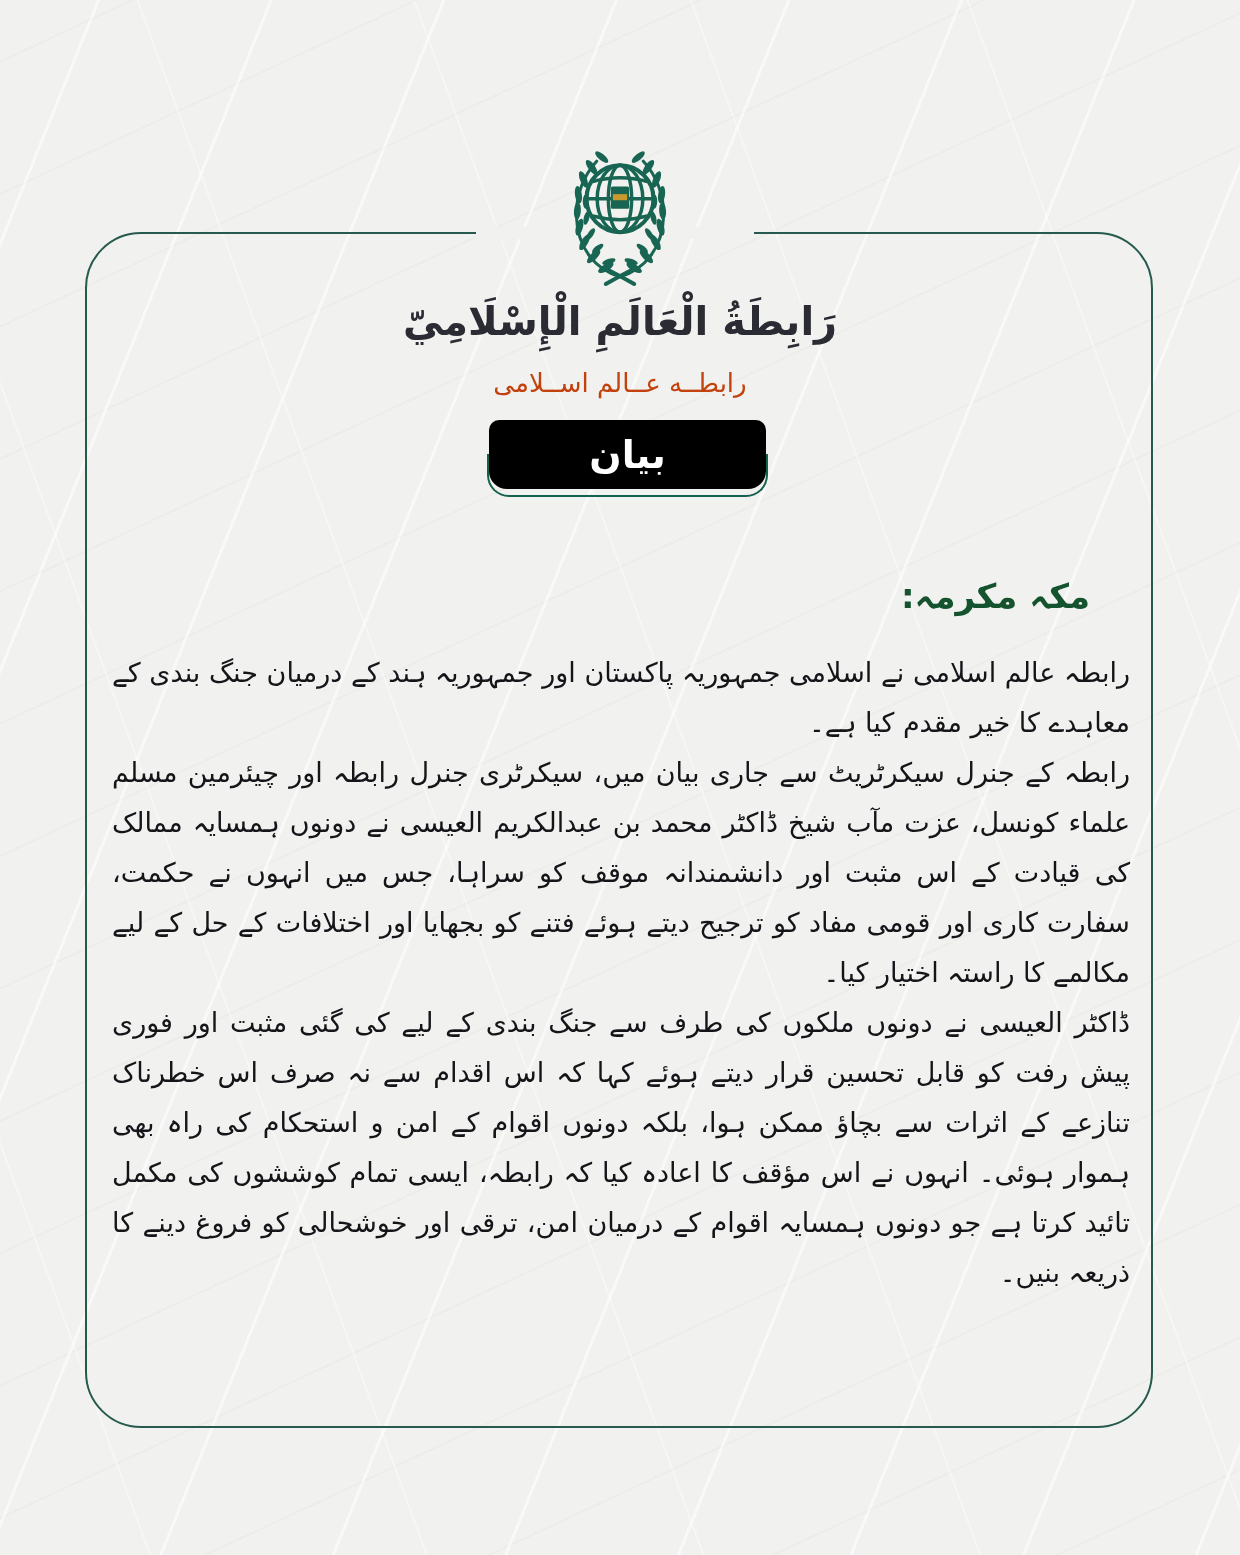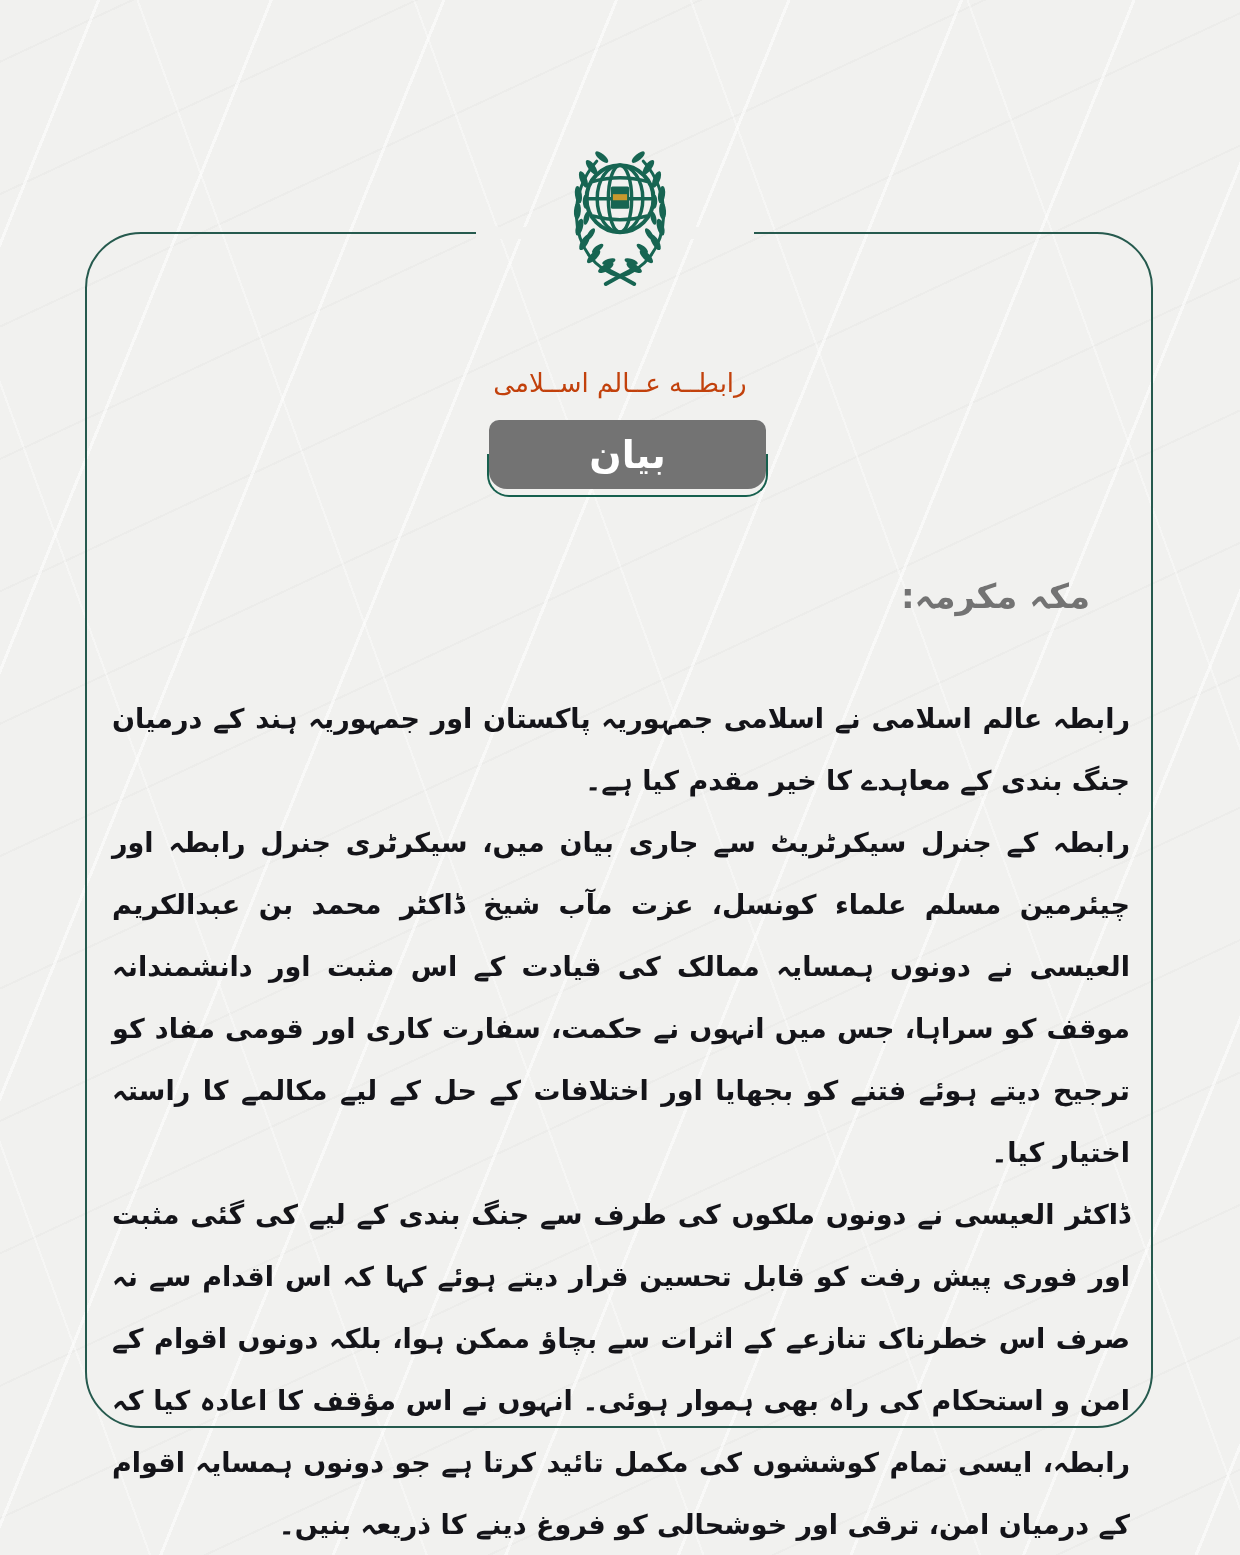--- a/index.html
+++ b/index.html
@@ -54,42 +54,42 @@
   }
   .title-ur {
     position:absolute; left:0; top:368px; width:100%;
     text-align:center; direction:rtl;
     font-size:26px; color:#c2410c;
   }
 
   .banner {
     position:absolute; left:489px; top:420px;
     width:277px; height:69px;
-    background:#737373;
+    background:#000000;
     border-radius:10px 10px 18px 18px;
     display:flex; align-items:center; justify-content:center;
     color:#ffffff; font-size:38px; font-weight:bold;
   }
   .banner::after {
     content:""; position:absolute;
     left:-2px; right:-2px; top:34px; bottom:-8px;
     border:2px solid #16604e; border-top:none;
     border-radius:0 0 22px 22px;
   }
 
   .dateline {
     position:absolute; top:576px; right:150px;
     direction:rtl; text-align:left;
-    font-size:34px; font-weight:bold; color:#737373;
+    font-size:34px; font-weight:bold; color:#14532d;
   }
 
   .body-text {
-    position:absolute; top:688px; left:112px; width:1018px;
+    position:absolute; top:648px; left:112px; width:1018px;
     direction:rtl; text-align:justify;
-    font-size:27px; line-height:62px; color:#141419;font-weight:bold;
+    font-size:27px; line-height:50px; color:#141419;
   }
   .body-text p { margin:0; }
 </style>
 </head>
 <body>
 
 <div class="texture"></div>
 
 <div class="page">
 
@@ -128,20 +128,21 @@
         </g>
       </g>
       <use href="#branchL" transform="translate(140,0) scale(-1,1)"></use>
       <g fill="none" stroke="#176552" stroke-width="4" stroke-linecap="round">
         <path d="M 56 134 Q 70 126 84 119"></path>
         <path d="M 56 119 Q 70 126 84 134"></path>
       </g>
     </svg>
   </div>
 
+  <div class="title-ar">رَابِطَةُ الْعَالَمِ الْإِسْلَامِيّ</div>
 
   <div class="title-ur">رابطــه عــالم اســلامی</div>
 
   <div class="banner">
     <span>بيان</span>
   </div>
 
   <div class="dateline">مکہ مکرمہ:</div>
 
   <div class="body-text">

